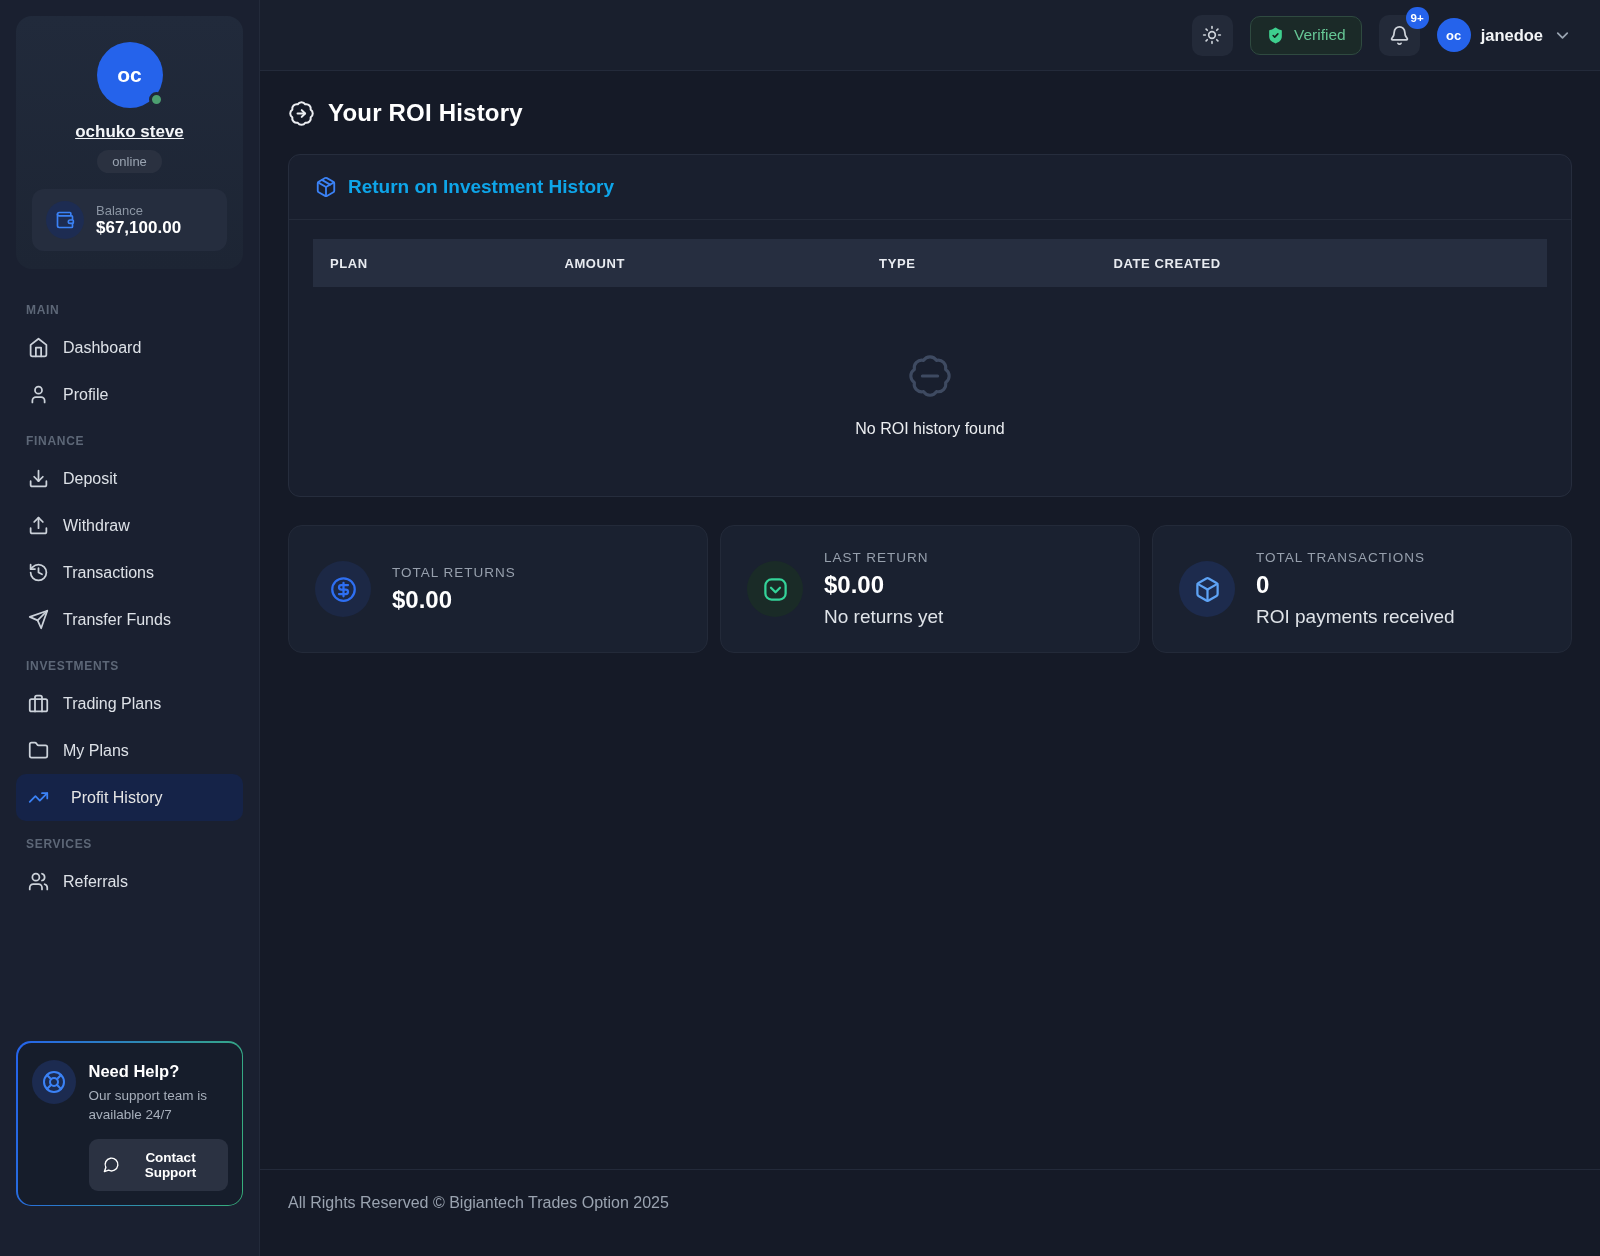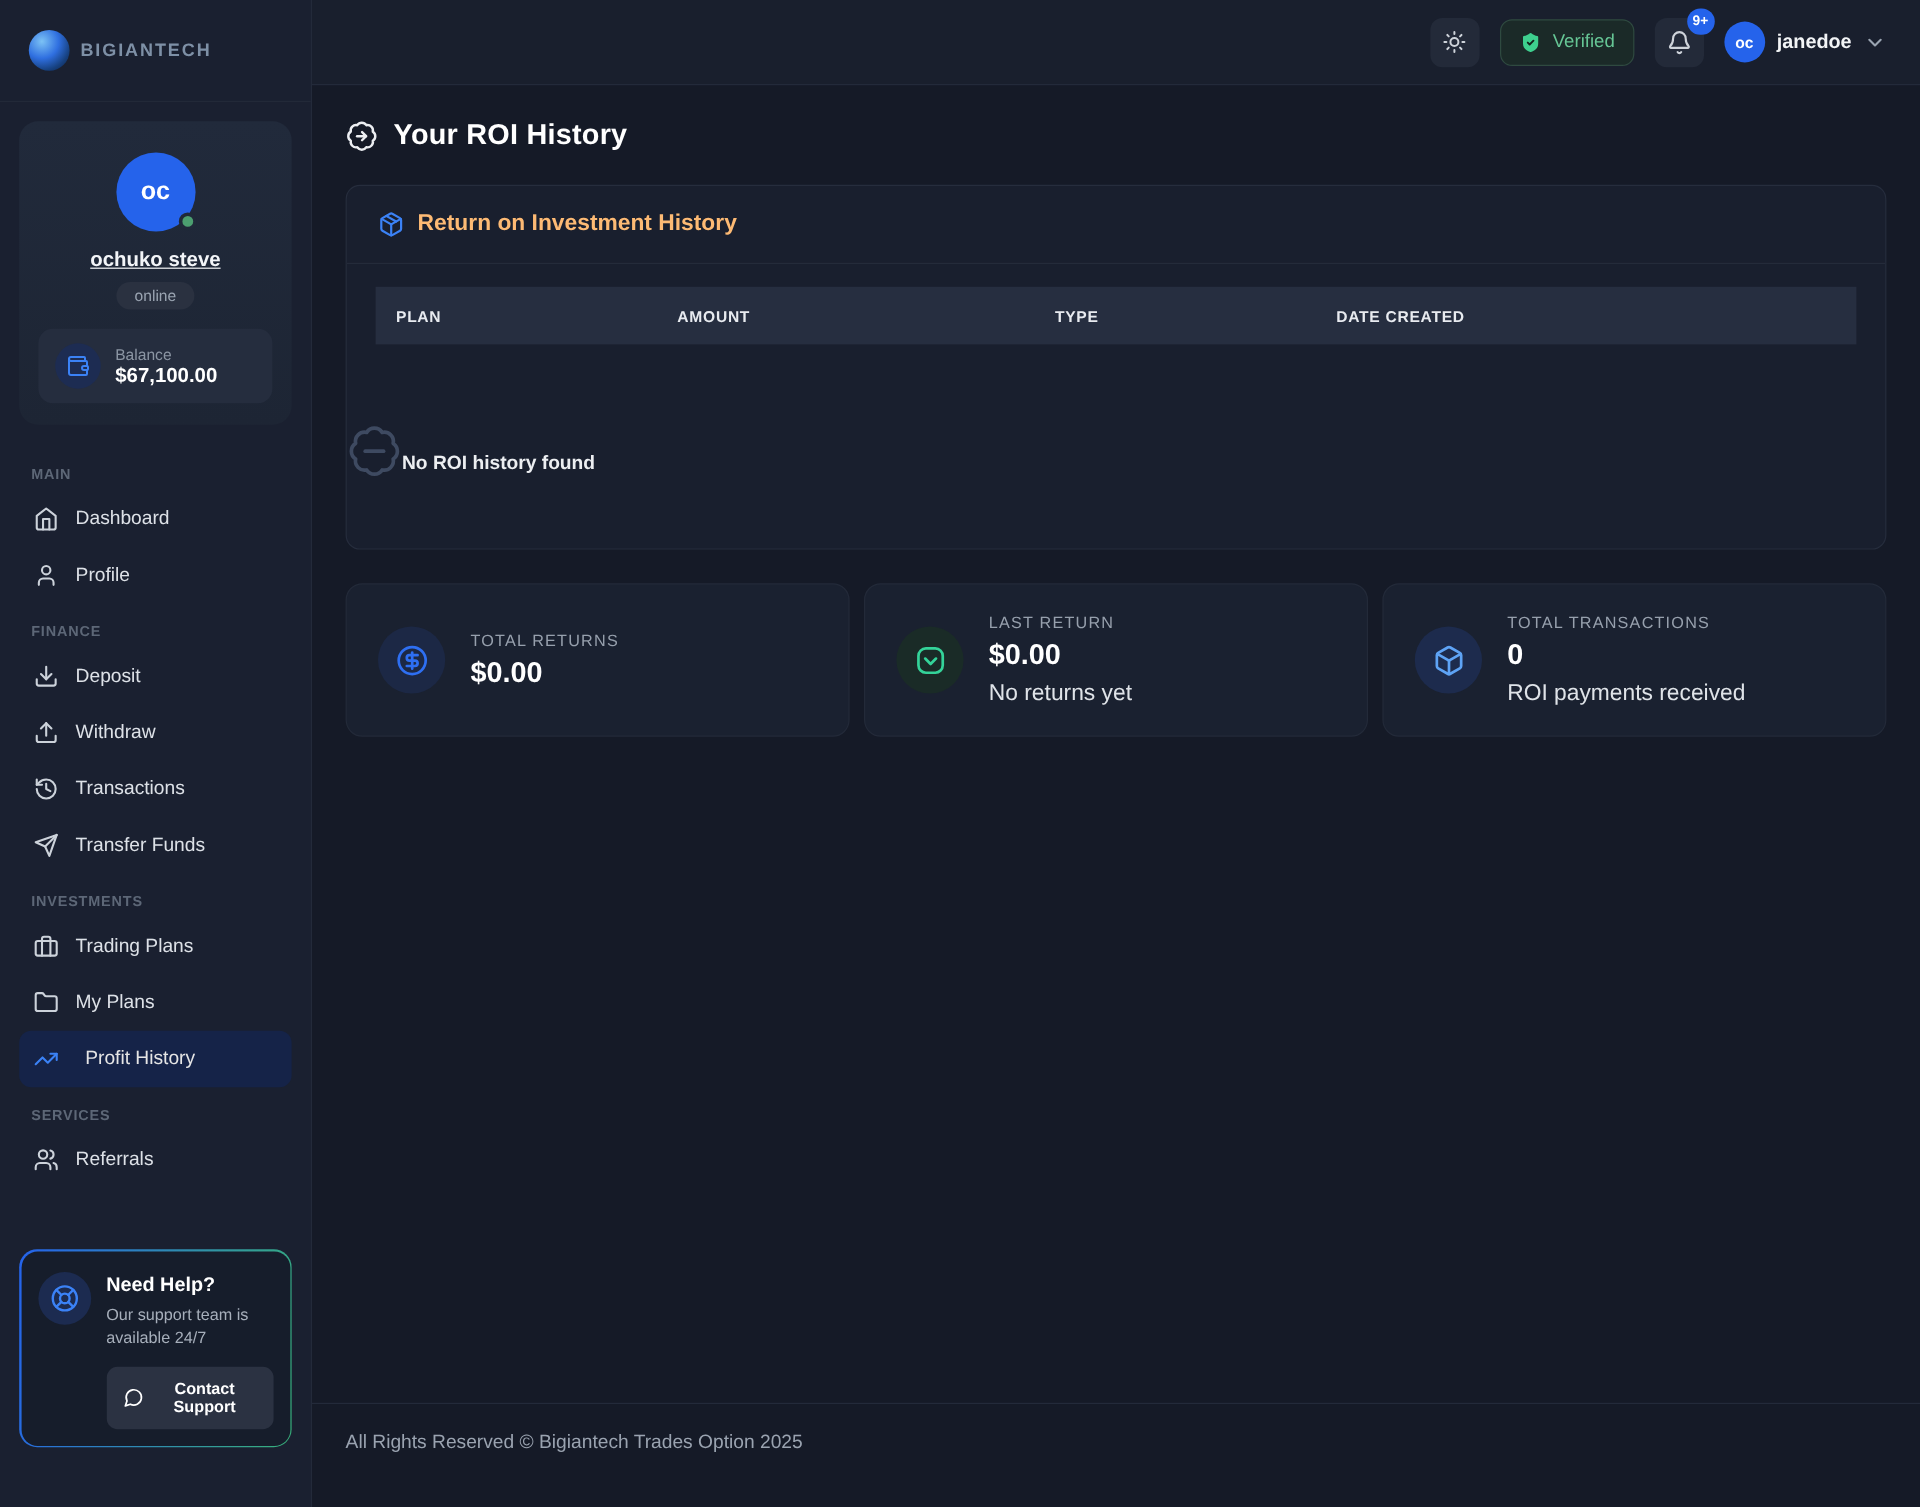--- a/index.html
+++ b/index.html
@@ -148,33 +148,33 @@
   .page-title { font-size:24px; font-weight:bold; color:#fff; letter-spacing:.2px; }
 
   .roi-card {
     border:1px solid #262d3d; background:#191f2e; border-radius:12px;
   }
   .roi-card-header {
     padding:21px 26px; border-bottom:1px solid #242b3a;
     display:flex; align-items:center; gap:11px;
   }
   .roi-card-header .pk { color:#3b82f6; }
-  .roi-card-title { font-size:19px; font-weight:bold; color:#fdba74; }
+  .roi-card-title { font-size:19px; font-weight:bold; color:#0ea5e9; }
   .table-wrap { padding:19px 24px 14px; }
   .table-head {
     display:grid; grid-template-columns:19% 25.5% 19% 36.5%;
     background:#262e40; height:48px; align-items:center;
   }
   .th {
     font-size:13px; font-weight:bold; letter-spacing:.6px;
     color:#e8ebf0; padding-left:17px; text-transform:uppercase;
   }
   .empty-state {
     padding:52px 0 58px;
-    display:flex; flex-direction:row; align-items:center;font-weight:bold;
+    display:flex; flex-direction:column; align-items:center;
   }
   .empty-ico { color:#3e4a61; }
   .empty-text { font-size:16px; color:#eceef1; margin-top:21px; }
 
   .stats-row { display:grid; grid-template-columns:repeat(3,1fr); gap:12px; margin-top:28px; }
   .stat-card {
     background:#1a2130; border:1px solid #232a39; border-radius:14px;
     padding:24px 26px; min-height:110px;
     display:flex; align-items:center; gap:21px;
   }
@@ -193,24 +193,20 @@
   .footer {
     flex:none; border-top:1px solid #232a3a;
     padding:24px 28px 44px;
     color:#9aa3b0; font-size:16px;
   }
 </style>
 </head>
 <body>
 
 <aside class="sidebar">
-  <div class="side-logo">
-    <span class="logo-sphere"></span>
-    <span class="logo-text">BIGIANTECH</span>
-  </div>
 
   <div class="profile-card">
     <div class="avatar-wrap">
       <div class="avatar">oc</div>
       <span class="online-dot"></span>
     </div>
     <div class="profile-name">ochuko steve</div>
     <span class="status-pill">online</span>
     <div class="balance-box">
       <span class="balance-ico">

